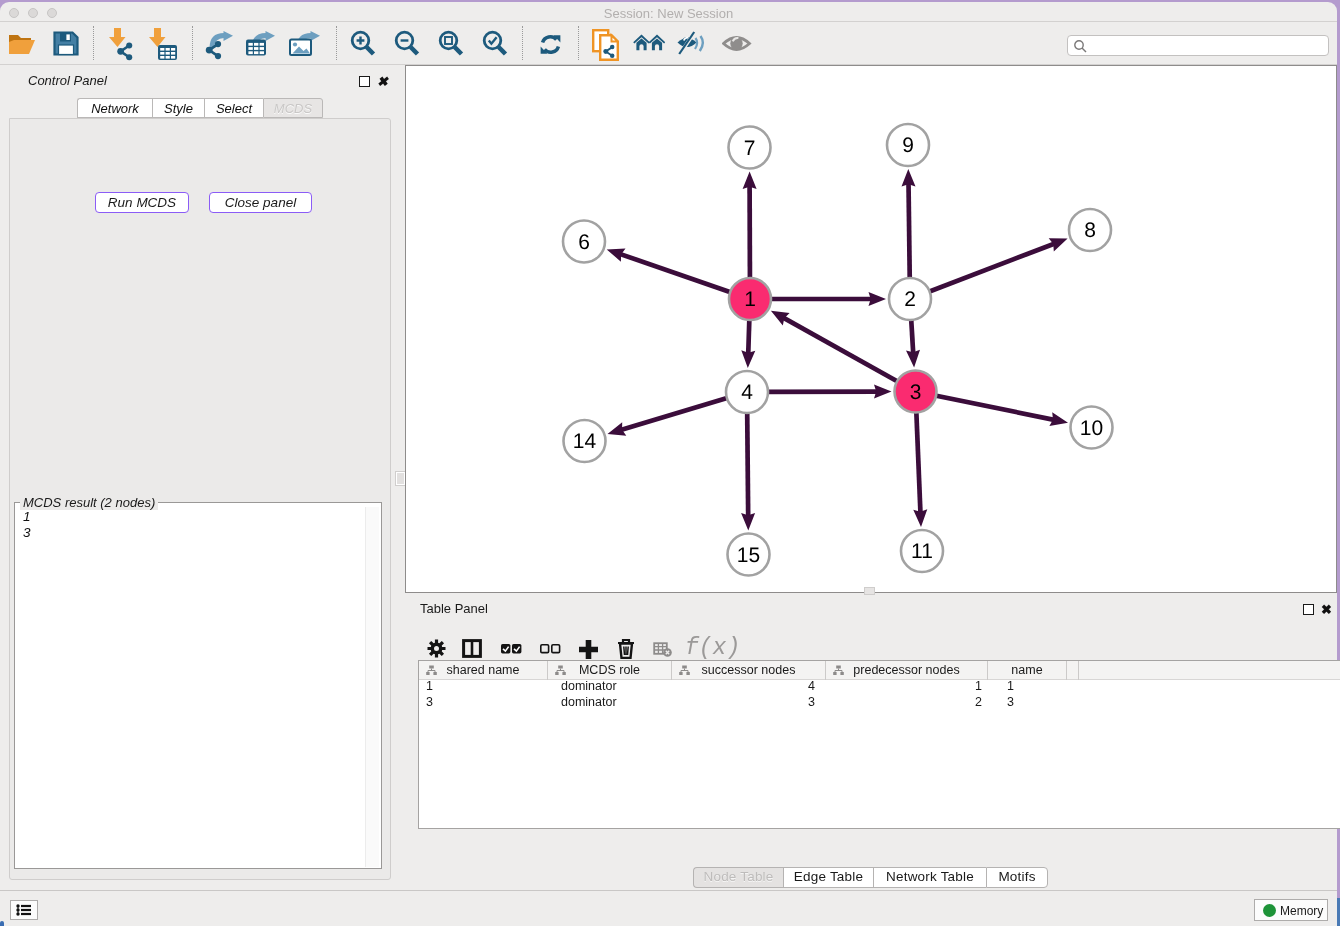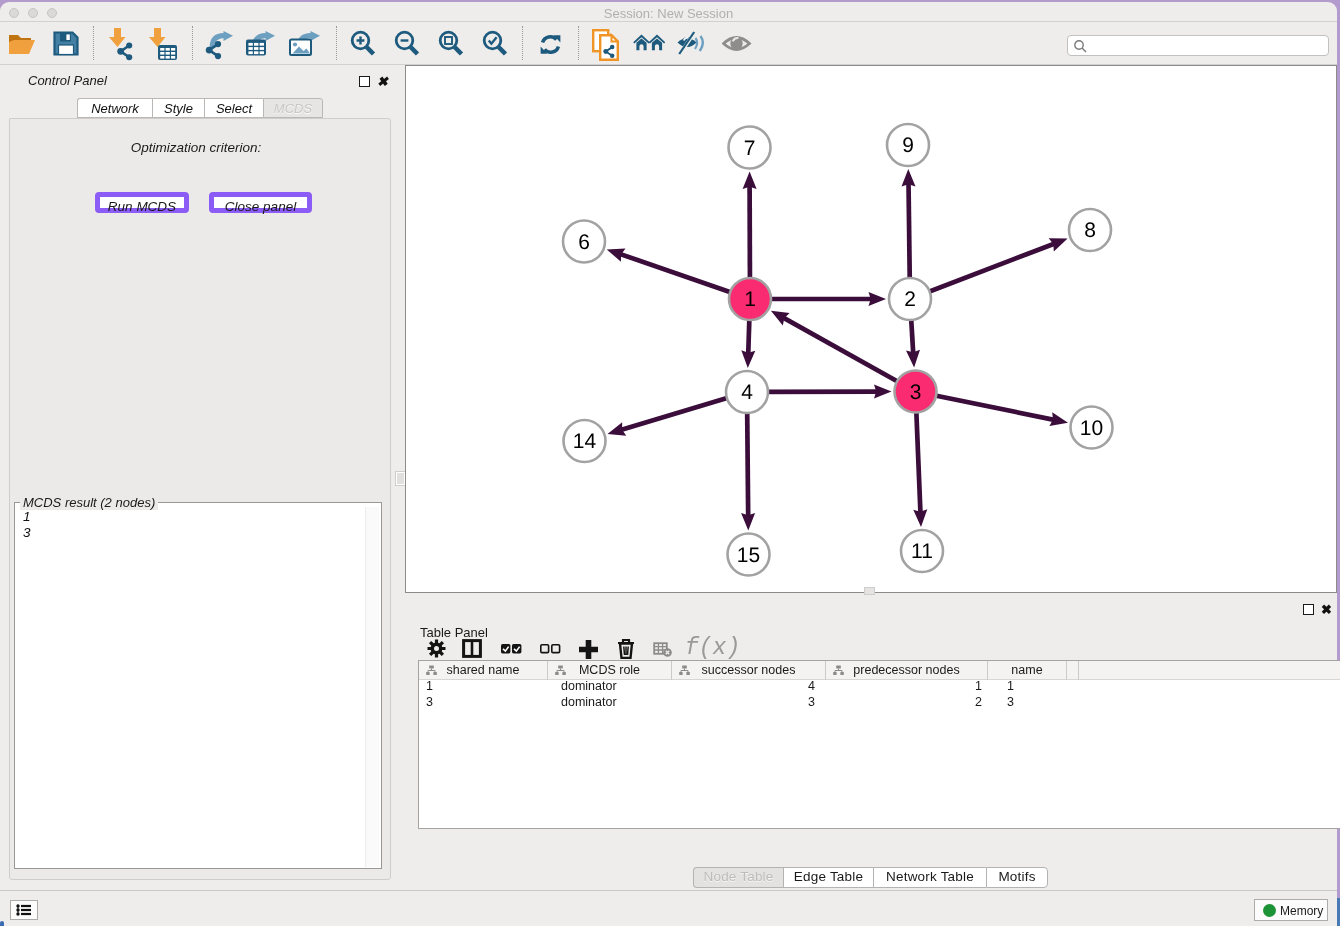--- a/index.html
+++ b/index.html
@@ -19,21 +19,21 @@
 #cpanel { left:0; top:64px; width:392px; height:826px;font-style:italic; }
 .phead { font-size:13px; color:#1a1a1a; }
 .flt { width:11px; height:11px; border:1.5px solid #1a1a1a; background:#fff; }
 .xic { font-size:13px; color:#111; font-weight:bold; line-height:11px; }
 .tabs { height:15px; }
 .tab { position:absolute; top:0; height:20px; background:#fff; border:1px solid #bab8b7; border-right:none; text-align:center; font-size:13px; color:#111; line-height:19px; }
 .tab.sel { background:#e7e5e4; color:#c9c7c6; text-shadow:0 1px 0 #fafafa; }
 #cpbox { left:9px; top:52px; width:382px; height:762px; background:#ebeae9; border:1px solid #cfcdcc; border-radius:0 3px 3px 3px; }
 #optlabel { left:0; top:74px; width:392px; text-align:center; font-size:13.5px; color:#1a1a1a; }
 #dropdown { left:44px; top:94px; width:311px; height:21px; background:#fff; border:1px solid #b7b5b4; border-radius:4px; font-size:13.5px; color:#1a1a1a; line-height:19px; padding-left:11px; }
-.btn { height:21px; background:#fff; border:5px solid #8b5cf6; border-radius:4px; font-size:13.5px; color:#1a1a1a; text-align:center; line-height:19px; top:126px; }
+.btn { height:21px; background:#fff; border:1px solid #8b5cf6; border-radius:4px; font-size:13.5px; color:#1a1a1a; text-align:center; line-height:19px; top:126px; }
 #mcdsbox { left:14px; top:436px; width:368px; height:367px; background:#fff; border:1px solid #9a9897; }
 #mcdsleg { left:20px; top:429px; background:#ebeae9; padding:0 3px; font-size:13px; color:#1a1a1a; }
 
 #netwin { left:405px; top:63px; width:932px; height:528px; background:#fff; border:1px solid #8e8c8b; }
 #nettitle { left:0; top:0; width:100%; height:23px; background:linear-gradient(#f5f4f3,#e2e0df 55%,#d2d0cf); border-bottom:1px solid #a9a7a6; }
 #nettext { width:100%; top:4px; text-align:center; font-size:13px; font-weight:bold; color:#1a1a1a; }
 
 #tpanel { left:405px; top:593px; width:935px; height:297px; }
 #ttoolbar { left:13px; top:43px; }
 #ttable { left:13px; top:65px; width:1048px; height:169px; background:#fff; border:1px solid #a5a3a2; }
@@ -220,21 +220,20 @@
     <div class="phead abs" style="left:28px;top:7px;">Control Panel</div>
     <div class="flt abs" style="left:359px;top:10px;"></div>
     <div class="xic abs" style="left:377px;top:10px;">✖</div>
     <div id="cpbox" class="abs"></div>
     <div class="tabs abs" style="left:77px;top:32px;width:246px;">
       <div class="tab" style="left:0;width:75px;border-radius:3px 0 0 0;">Network</div>
       <div class="tab" style="left:75px;width:52px;">Style</div>
       <div class="tab" style="left:127px;width:59px;">Select</div>
       <div class="tab sel" style="left:186px;width:60px;border-right:1px solid #bab8b7;border-radius:0 3px 0 0;">MCDS</div>
     </div>
-    <div id="optlabel" class="abs">Optimization criterion:</div>
     <div class="btn abs" style="left:95px;width:94px;">Run MCDS</div>
     <div class="btn abs" style="left:209px;width:103px;">Close panel</div>
     <div id="mcdsbox" class="abs">
       <div class="abs" style="left:8px;top:6px;font-size:13.5px;color:#111;line-height:16px;">1<br>3</div>
       <div class="abs" style="right:2px;top:4px;width:14px;height:360px;background:#fafafa;border-left:1px solid #ececec;"></div>
     </div>
     <div id="mcdsleg" class="abs">MCDS result (2 nodes)</div>
   </div>
 
   <div class="abs" style="left:396px;top:470px;width:9px;height:13px;background:#e2e0df;border:1px solid #fff;outline:1px solid #d0cecd;"></div>
@@ -289,21 +288,21 @@
 <circle cx="178.5" cy="351.0" r="21" fill="#ffffff" stroke="#a2a2a2" stroke-width="2.6"></circle>
 <text x="178.5" y="358.0" font-size="21" fill="#000000" text-anchor="middle" font-family="Liberation Sans, sans-serif">14</text>
 <circle cx="342.5" cy="464.5" r="21" fill="#ffffff" stroke="#a2a2a2" stroke-width="2.6"></circle>
 <text x="342.5" y="471.5" font-size="21" fill="#000000" text-anchor="middle" font-family="Liberation Sans, sans-serif">15</text>
 
     </svg>
   </div>
 
   <div class="abs" style="left:864px;top:585px;width:11px;height:8px;background:#e6e4e3;border:1px solid #cfcdcc;"></div>
   <div id="tpanel" class="abs">
-    <div class="phead abs" style="left:15px;top:6px;margin-top:24px;">Table Panel</div>
+    <div class="phead abs" style="left:15px;top:6px;">Table Panel</div>
     <div class="flt abs" style="left:898px;top:9px;"></div>
     <div class="xic abs" style="left:916px;top:9px;">✖</div>
     <div id="ttoolbar" class="abs">
       <svg class="abs" style="left:9px;top:1px;" width="19" height="19" viewBox="0 0 19 19">
           <circle cx="9.5" cy="9.5" r="4.2" fill="none" stroke="#141414" stroke-width="3.4"></circle>
           <g stroke="#141414" stroke-width="3.2">
             <path d="M9.5 0.5 v4 M9.5 14.5 v4 M0.5 9.5 h4 M14.5 9.5 h4 M3.1 3.1 l2.9 2.9 M13 13 l2.9 2.9 M15.9 3.1 l-2.9 2.9 M6 13 l-2.9 2.9"></path>
           </g>
         </svg>
       <svg class="abs" style="left:44px;top:1px;" width="20" height="19" viewBox="0 0 20 19">

